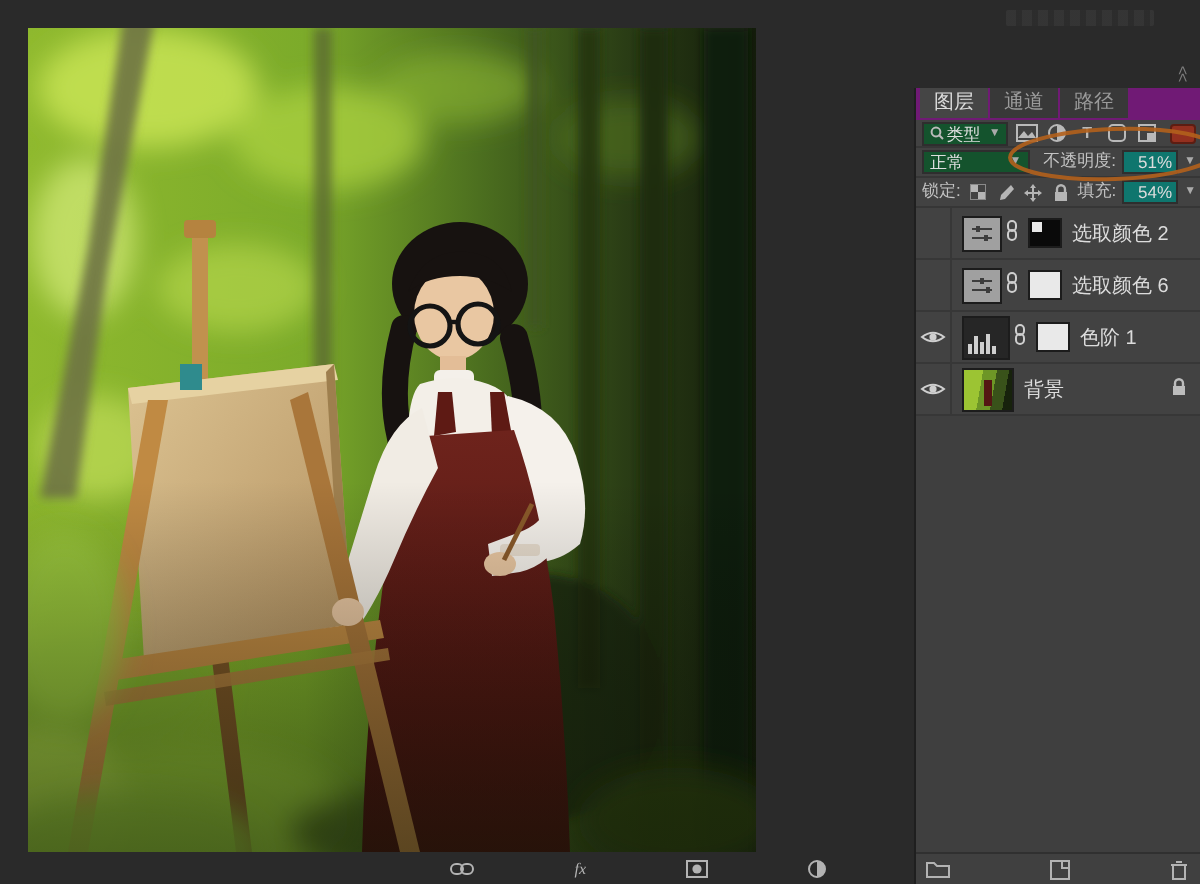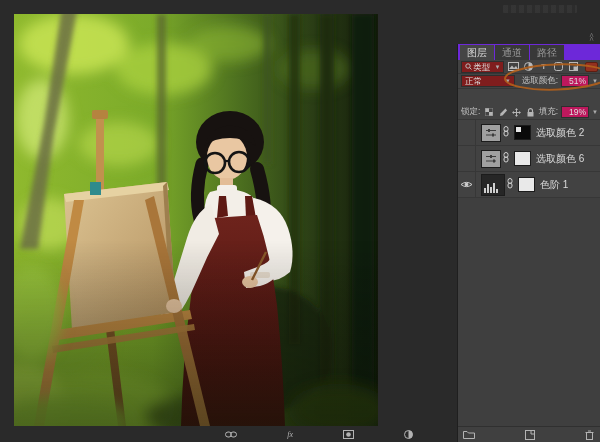--- a/index.html
+++ b/index.html
@@ -9,32 +9,32 @@
   
   .photo{position:absolute;left:14px;top:14px;width:364px;height:412px;overflow:hidden;background:#1c260e;}
 
   
   .watermark{position:absolute;left:503px;top:5px;width:74px;height:8px;opacity:.55;border-radius:1px;
     background:repeating-linear-gradient(90deg,#3d3d3d 0 5px,#2e2e2e 5px 8px);}
 
   
   .panel{position:absolute;left:457px;top:44px;width:143px;height:398px;background:#424242;
          border-left:1px solid #1f1f1f;color:#c9c9c9;font-size:9px;display:flex;flex-direction:column;}
-  .tabsbar{height:16px;background:#6d28d9;display:flex;align-items:center;padding-left:2px;flex:0 0 auto;}
+  .tabsbar{height:16px;background:#701a75;display:flex;align-items:flex-start;padding-left:2px;flex:0 0 auto;}
   .tab{padding:2px 7px 2px 7px;margin-right:1px;background:#383838;color:#9b9b9b;font-size:10px;line-height:11px;}
   .tab.active{background:#454545;color:#dcdcdc;}
   .panel-collapse{position:absolute;left:588px;top:33px;color:#7d7d7d;font-size:8px;letter-spacing:-1px;
     transform:rotate(-90deg);transform-origin:center;}
 
   .crow{display:flex;align-items:center;gap:3px;padding:0 3px;border-bottom:1px solid #363636;
         background:#424242;flex:0 0 auto;height:13px;}
-  .dd{display:flex;align-items:center;justify-content:space-between;background:#7f1d1d;
+  .dd{display:flex;align-items:center;justify-content:space-between;background:#14532d;
       border:1px solid #2e2e2e;height:10px;padding:0 3px;color:#ddd;font-size:8.5px;line-height:10px;}
   .dd .caret{color:#aaa;font-size:6px;margin-left:3px;}
-  .valbox{background:#be185d;border:1px solid #2e2e2e;height:10px;min-width:22px;padding:0 2px;
+  .valbox{background:#0f766e;border:1px solid #2e2e2e;height:10px;min-width:22px;padding:0 2px;
       color:#ddd;font-size:8.5px;line-height:10px;text-align:right;}
   .mini-caret{color:#aaa;font-size:6px;}
   .ficon{width:13px;height:11px;display:flex;align-items:center;justify-content:center;color:#b9b9b9;}
   .ficon.tglyph{font-size:8px;font-weight:bold;}
   .ftoggle{width:12px;height:8px;background:#93301f;border:1px solid #5c1d12;border-radius:2px;margin-left:2px;}
   .rlabel{color:#c2c2c2;font-size:8.5px;white-space:nowrap;}
   .licon{width:11px;height:10px;display:flex;align-items:center;justify-content:center;color:#b5b5b5;}
 
   .layerlist{flex:1 1 auto;background:#3f3f3f;display:flex;flex-direction:column;overflow:hidden;}
   .lrow{display:flex;align-items:center;height:25px;border-bottom:1px solid #373737;background:#424242;flex:0 0 auto;}
@@ -225,26 +225,26 @@
           </svg>
       </span>
       <span class="ftoggle"></span>
     </div>
 
     <div class="crow" style="height:14px;">
       <div class="dd" style="width:52px;">
         <span>正常</span>
         <span class="caret">▼</span>
       </div>
-      <span class="rlabel" style="margin-left:4px;">选取颜色:</span>
+      <span class="rlabel" style="margin-left:4px;">不透明度:</span>
       <span class="valbox">51%</span>
       <span class="mini-caret">▼</span>
     </div>
 
-    <div class="crow" style="height:14px;margin-top:16px;">
+    <div class="crow" style="height:14px;">
       <span class="rlabel">锁定:</span>
       <span class="licon">
         <svg width="8" height="8" viewBox="0 0 8 8">
             <rect width="4" height="4" fill="#b5b5b5"></rect>
             <rect x="4" y="4" width="4" height="4" fill="#b5b5b5"></rect>
             <rect width="8" height="8" fill="none" stroke="#8a8a8a" stroke-width="1"></rect>
           </svg>
       </span>
       <span class="licon">
         <svg width="8" height="9" viewBox="0 0 8 9">
@@ -256,21 +256,21 @@
             <path d="M4.5,0 L6,2 H5 V4 H7 V3 L9,4.5 L7,6 V5 H5 V7 H6 L4.5,9 L3,7 H4 V5 H2 V6 L0,4.5 L2,3 V4 H4 V2 H3 Z" fill="#b5b5b5"></path>
           </svg>
       </span>
       <span class="licon">
         <svg width="7" height="9" viewBox="0 0 7 9">
             <rect x="0.5" y="4" width="6" height="4.5" fill="#b5b5b5"></rect>
             <path d="M1.5,4 V2.6 a2,2 0 0 1 4,0 V4" fill="none" stroke="#b5b5b5" stroke-width="1.2"></path>
           </svg>
       </span>
       <span class="rlabel" style="margin-left:auto;text-align:center;">填充:</span>
-      <span class="valbox">19%</span>
+      <span class="valbox">54%</span>
       <span class="mini-caret">▼</span>
     </div>
 
     <div class="layerlist">
 
       <div class="lrow">
         <span class="eyewell"></span>
         <span class="thumb t-adj">
           <svg width="12" height="10" viewBox="0 0 12 10">
               <line x1="1" y1="2.5" x2="11" y2="2.5" stroke="#3c3c3c"></line>
@@ -327,20 +327,36 @@
         <span class="chain">
           <svg width="6" height="11" viewBox="0 0 6 11">
               <rect x="1" y="0.5" width="4" height="5" rx="2" fill="none" stroke="#cfcfcf"></rect>
               <rect x="1" y="5" width="4" height="5" rx="2" fill="none" stroke="#cfcfcf"></rect>
             </svg>
         </span>
         <span class="thumb t-mask white"></span>
         <span class="lname">色阶 1</span>
       </div>
 
+      <div class="lrow">
+        <span class="eyewell">
+          <svg width="13" height="9" viewBox="0 0 13 9">
+              <path d="M1,4.5 Q6.5,0.2 12,4.5 Q6.5,8.8 1,4.5 Z" fill="none" stroke="#cfcfcf"></path>
+              <circle cx="6.5" cy="4.5" r="1.8" fill="#cfcfcf"></circle>
+            </svg>
+        </span>
+        <span class="thumb t-bg"></span>
+        <span class="lname">背景</span>
+        <span class="rowlock">
+          <svg width="7" height="9" viewBox="0 0 7 9">
+              <rect x="0.5" y="4" width="6" height="4.5" fill="#bcbcbc"></rect>
+              <path d="M1.5,4 V2.6 a2,2 0 0 1 4,0 V4" fill="none" stroke="#bcbcbc" stroke-width="1.2"></path>
+            </svg>
+        </span>
+      </div>
     </div>
 
     <div class="bbar">
       <span class="bicon">
         <svg width="12" height="7" viewBox="0 0 12 7">
             <rect x="0.5" y="1" width="6" height="5" rx="2.5" fill="none" stroke="#b3b3b3"></rect>
             <rect x="5.5" y="1" width="6" height="5" rx="2.5" fill="none" stroke="#b3b3b3"></rect>
           </svg>
       </span>
       <span class="bicon fxtext">fx</span>

